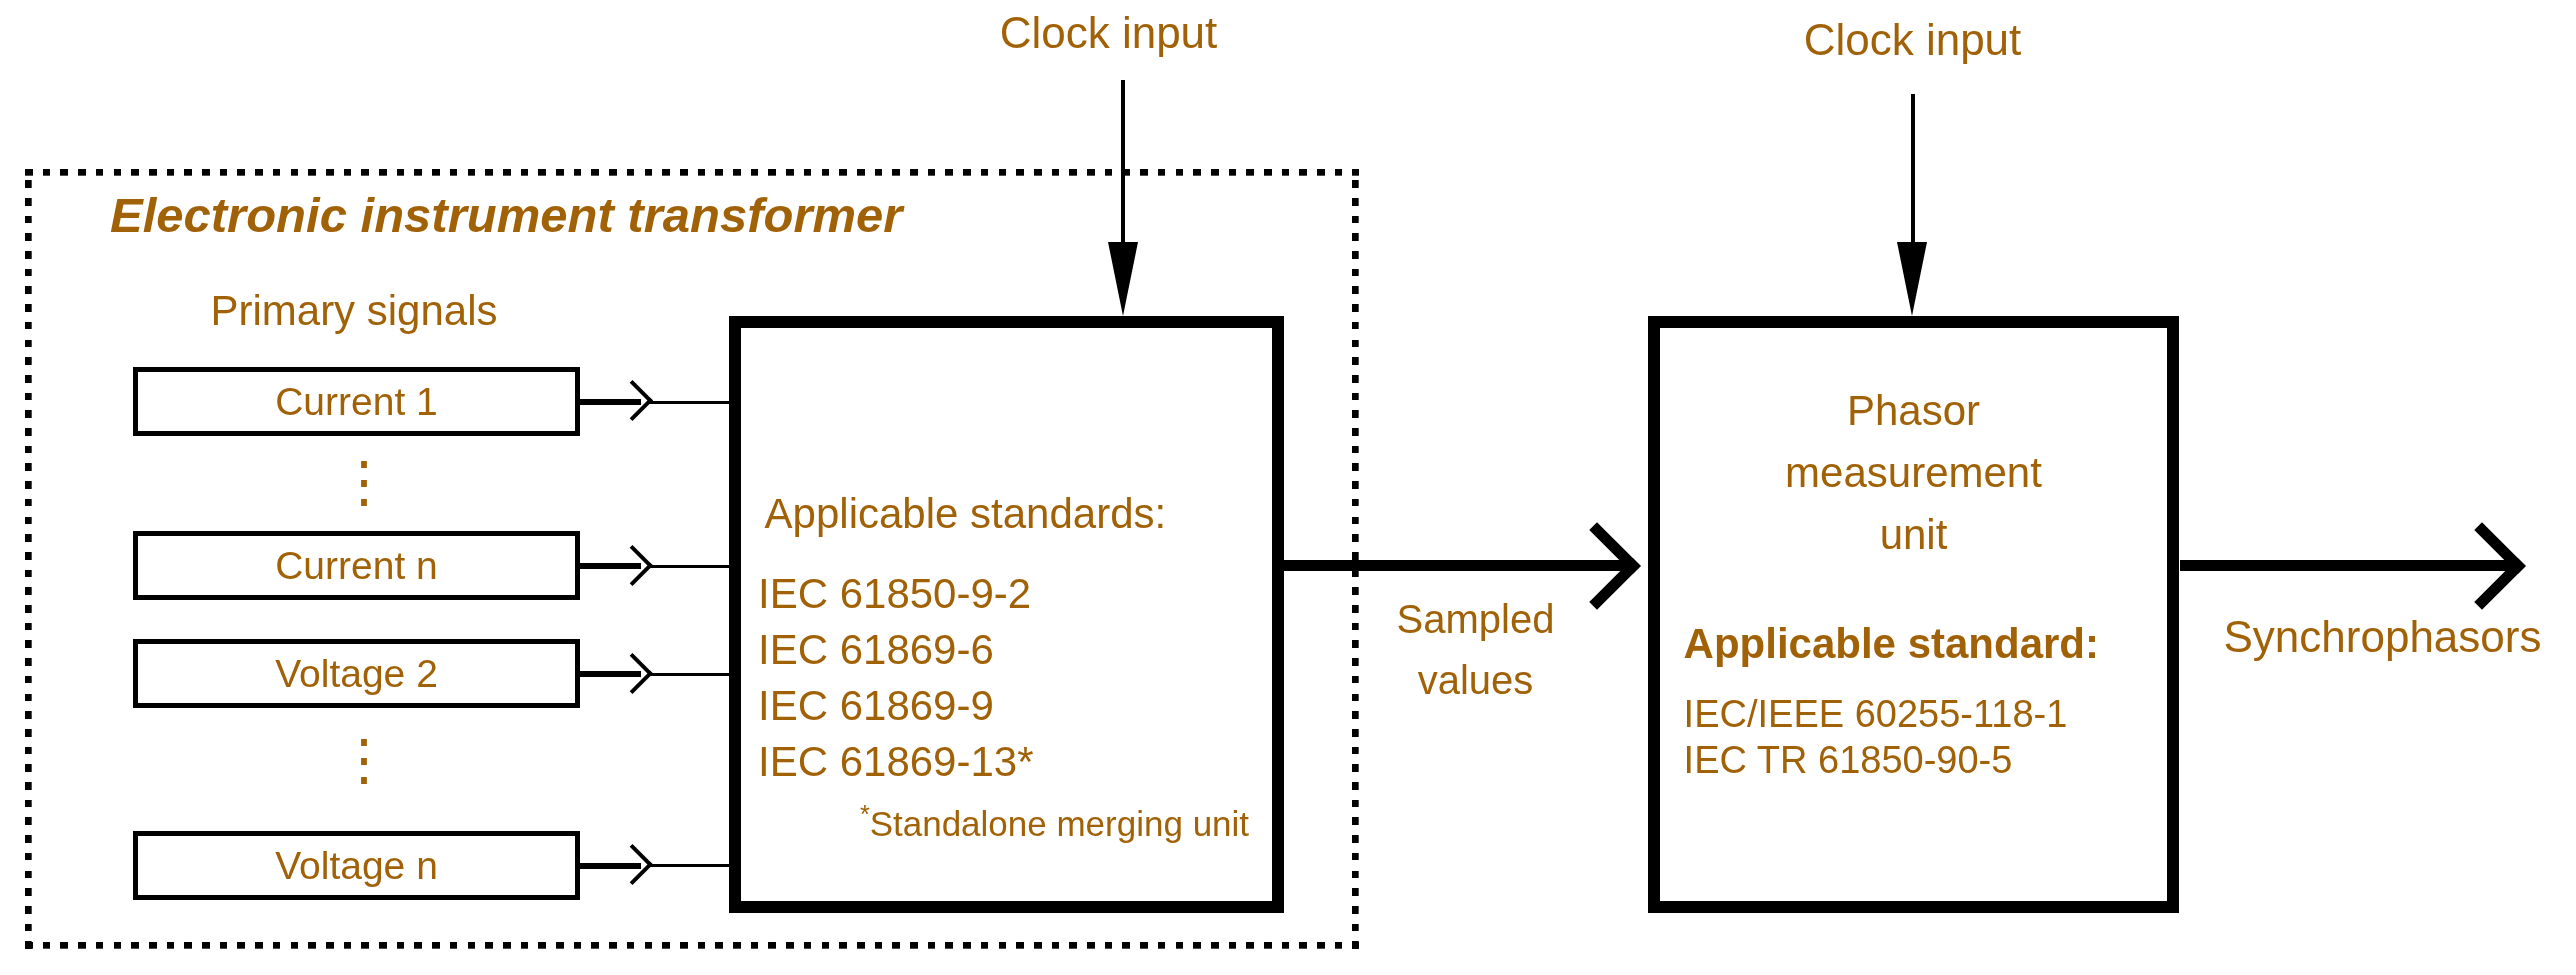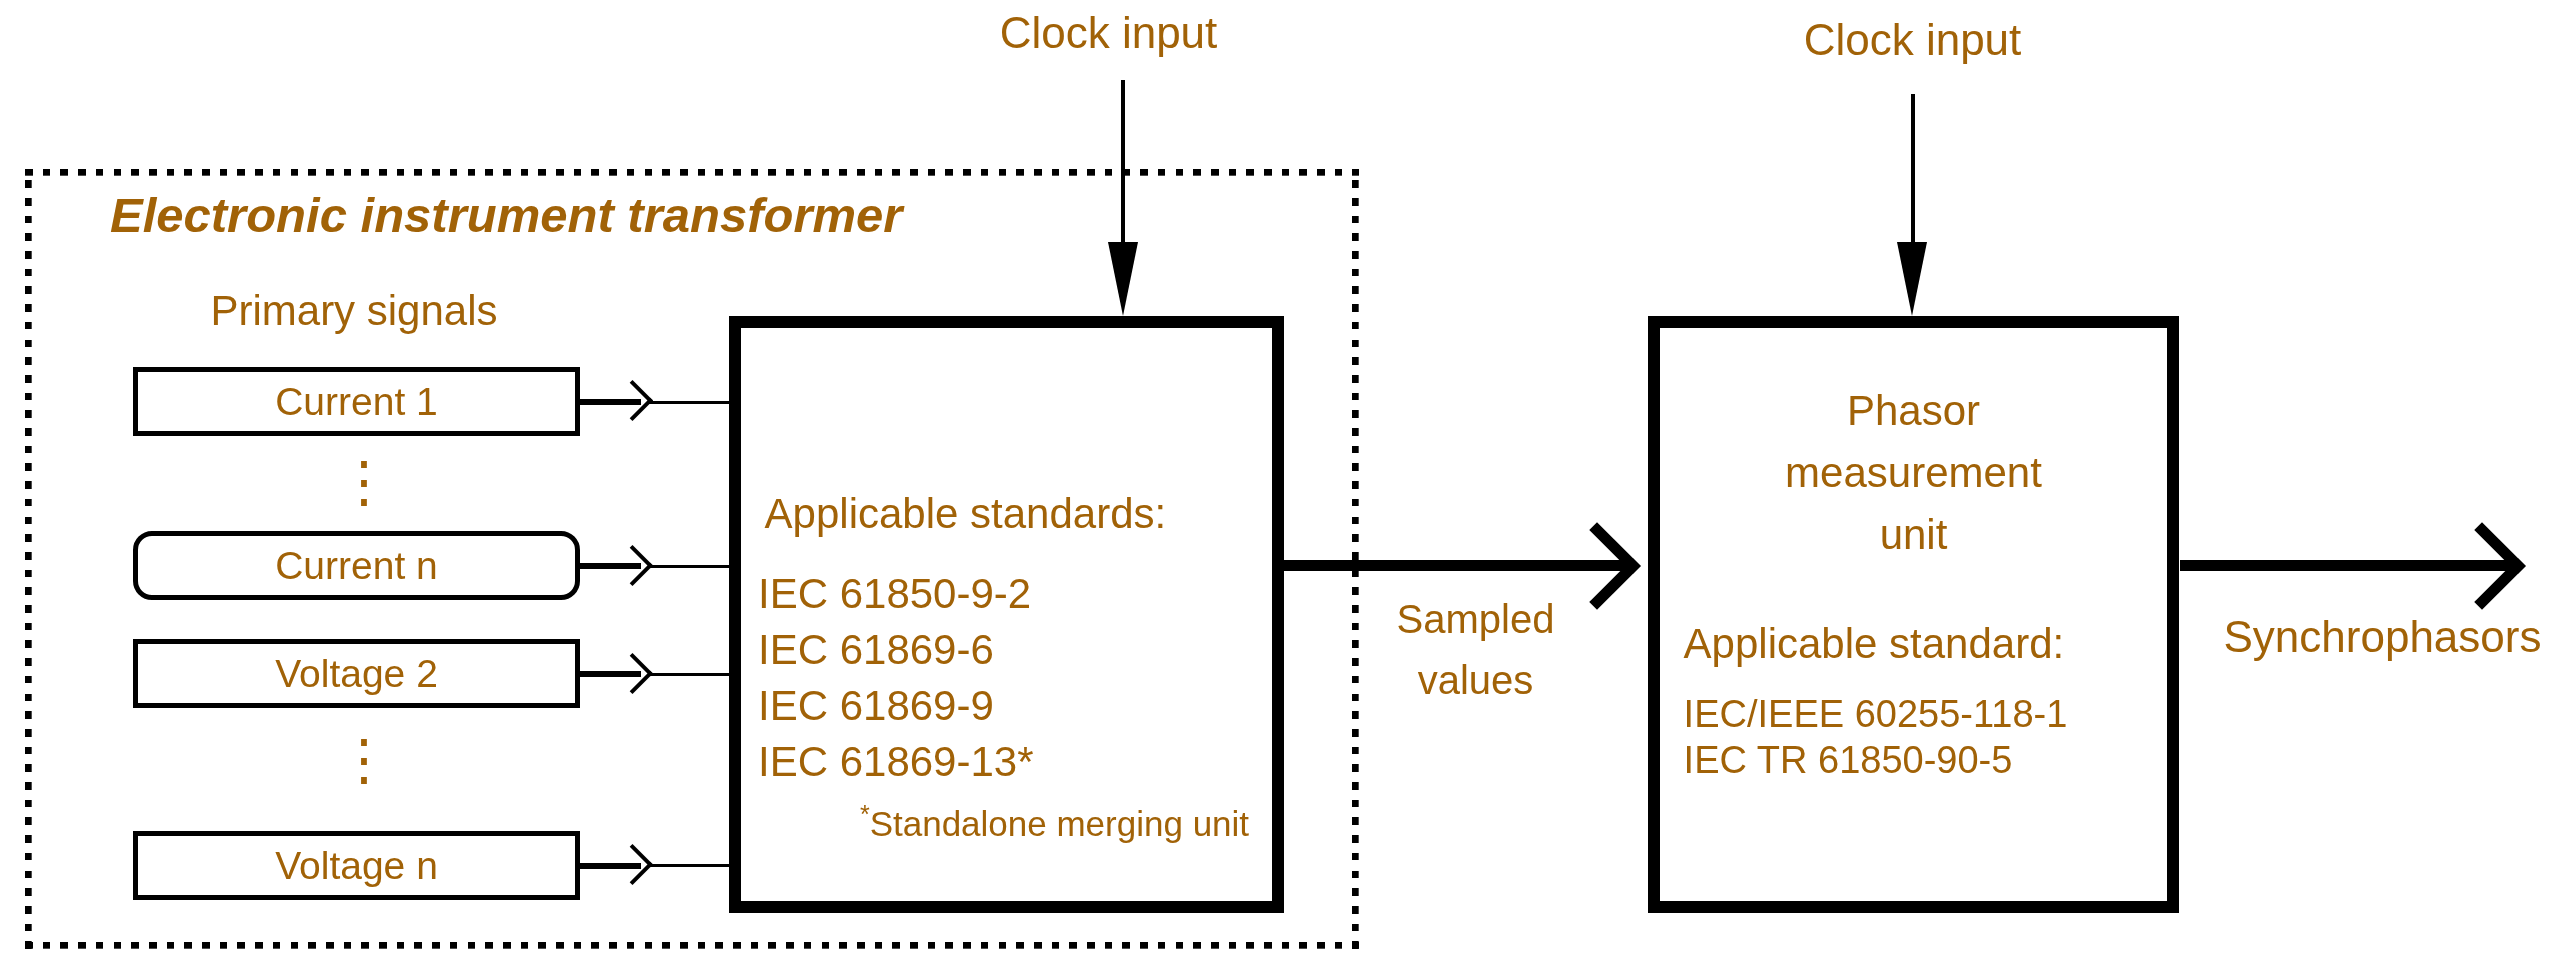--- a/index.html
+++ b/index.html
@@ -109,21 +109,21 @@
   <div class="abs tri-down" style="left:1897px; top:242px;"></div>
 
   <div class="abs dashed-box" style="left:25px; top:169px; width:1334px; height:780px;"></div>
   <div class="abs group-title" style="left:110px; top:187px;">Electronic instrument transformer</div>
   <div class="abs plain-label" style="left:143px; top:287px; width:422px; text-align:center;">Primary signals</div>
 
   <div class="abs input-box" style="top:367px;">
     <span>Current 1</span>
   </div>
   <div class="abs vdots" style="left:336px; top:454px;">⋮</div>
-  <div class="abs input-box" style="top:531px;border-radius:19px;">
+  <div class="abs input-box" style="top:531px;">
     <span>Current n</span>
   </div>
   <div class="abs input-box" style="top:639px;">
     <span>Voltage 2</span>
   </div>
   <div class="abs vdots" style="left:336px; top:732px;">⋮</div>
   <div class="abs input-box" style="top:831px;">
     <span>Voltage n</span>
   </div>
 
@@ -162,21 +162,21 @@
     <div>Sampled</div>
     <div>values</div>
   </div>
 
   <div class="abs unit-box" style="left:1648px; top:316px; width:531px; height:597px;">
     <div class="abs pmu-title-lines" style="top:52px;">
       <div>Phasor</div>
       <div>measurement</div>
       <div>unit</div>
     </div>
-    <div class="abs std-heading" style="left:23.6px; top:292px;">Applicable standard:</div>
+    <div class="abs std-heading" style="left:23.6px; top:292px;font-weight:bold;">Applicable standard:</div>
     <div class="abs std-list-small" style="left:23.6px; top:363px;">
       <div>IEC/IEEE 60255-118-1</div>
       <div>IEC TR 61850-90-5</div>
     </div>
   </div>
 
   <div class="abs h-line" style="left:2180px; top:560px; width:337px; height:11px;"></div>
   <div class="abs chev chev-big" style="left:2451px; top:535px;"></div>
   <div class="abs flow-label-single" style="left:2201px; top:612px; width:363px;">Synchrophasors</div>
 

